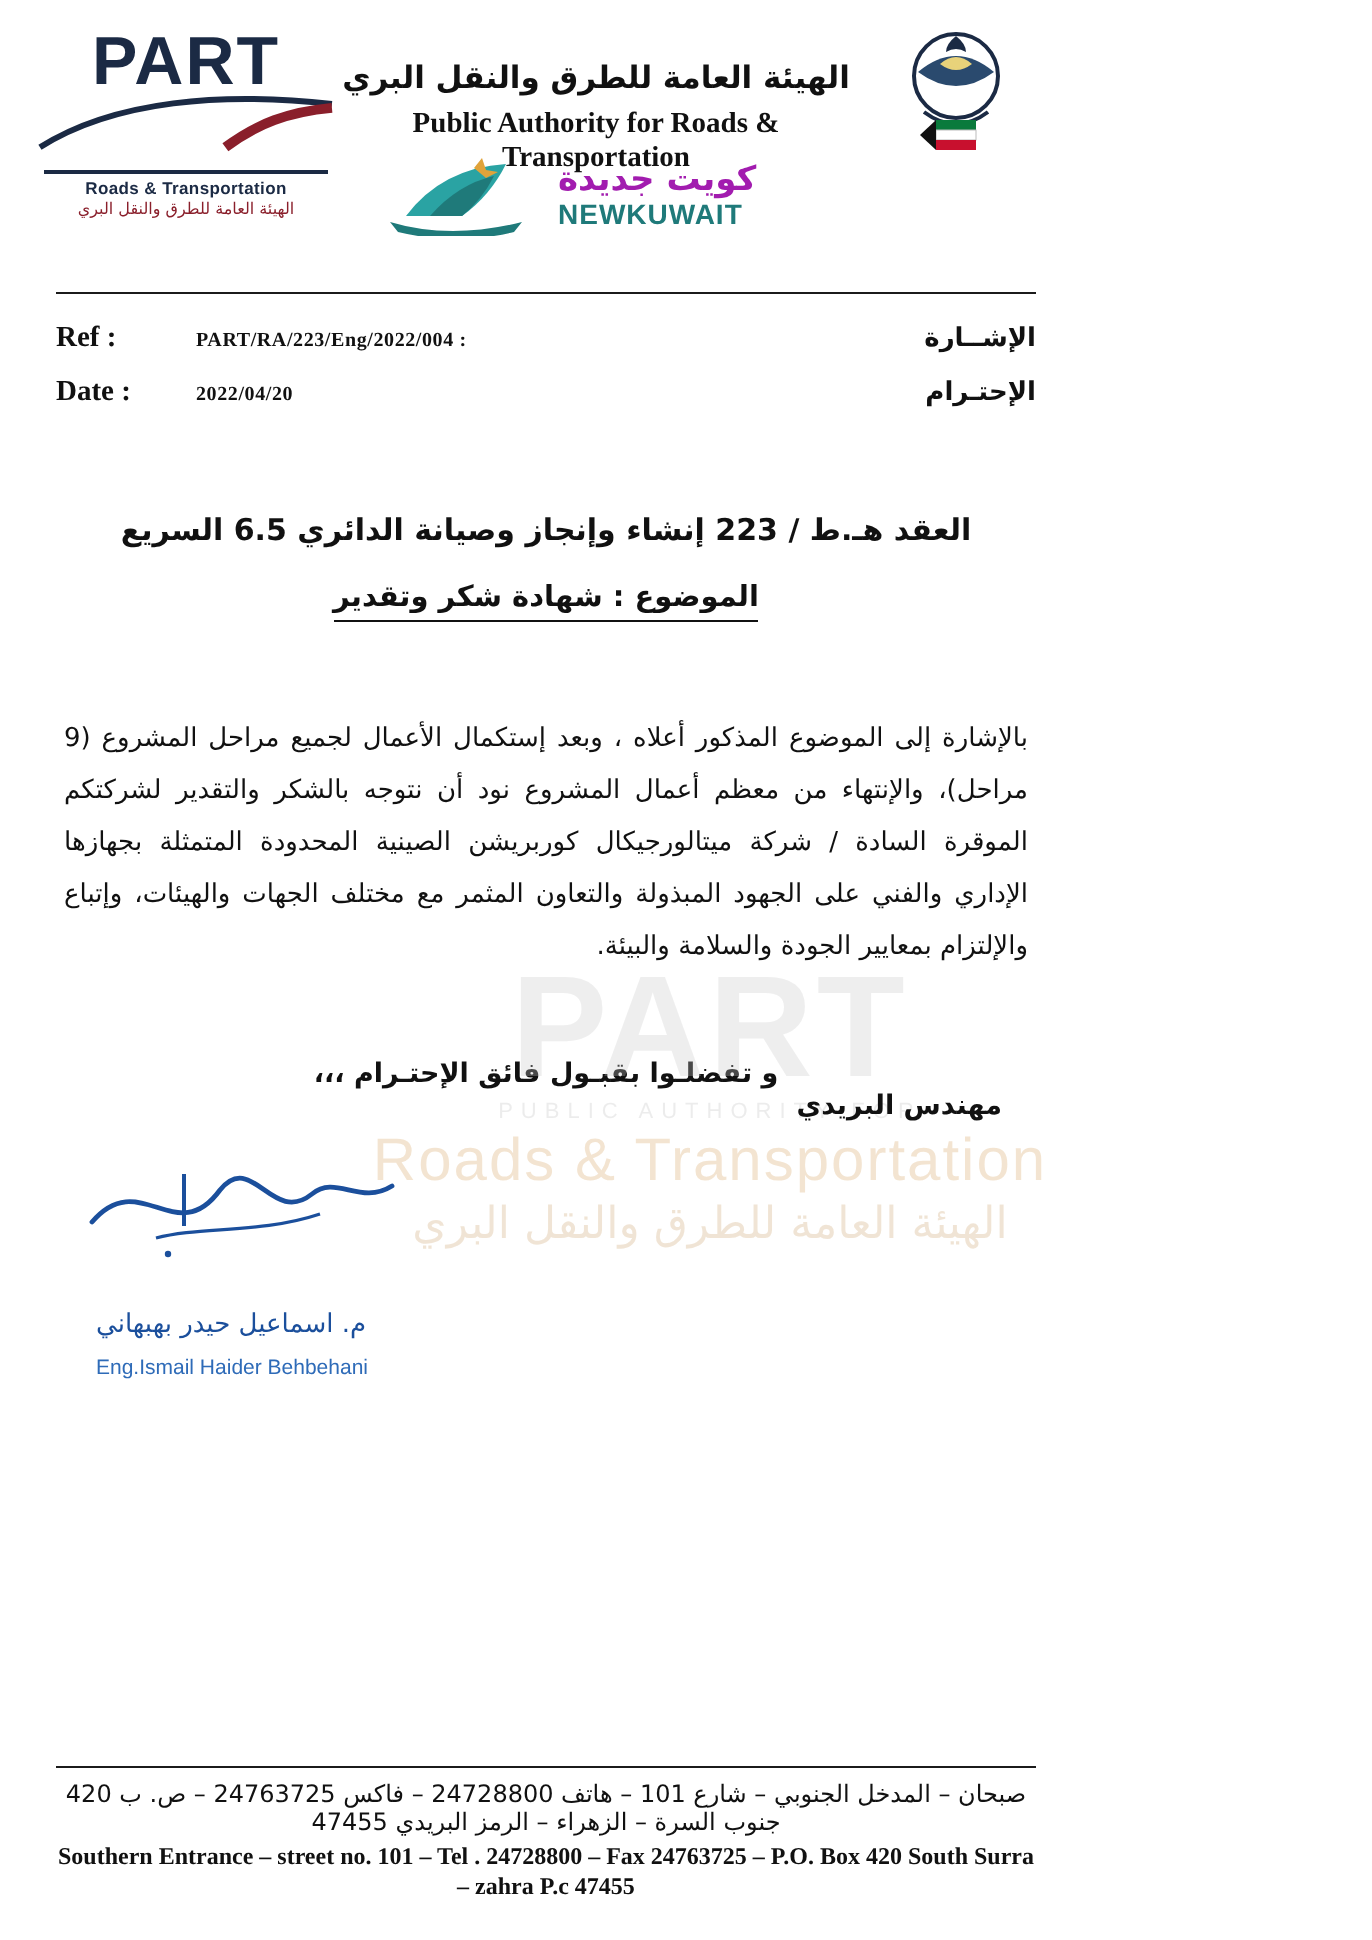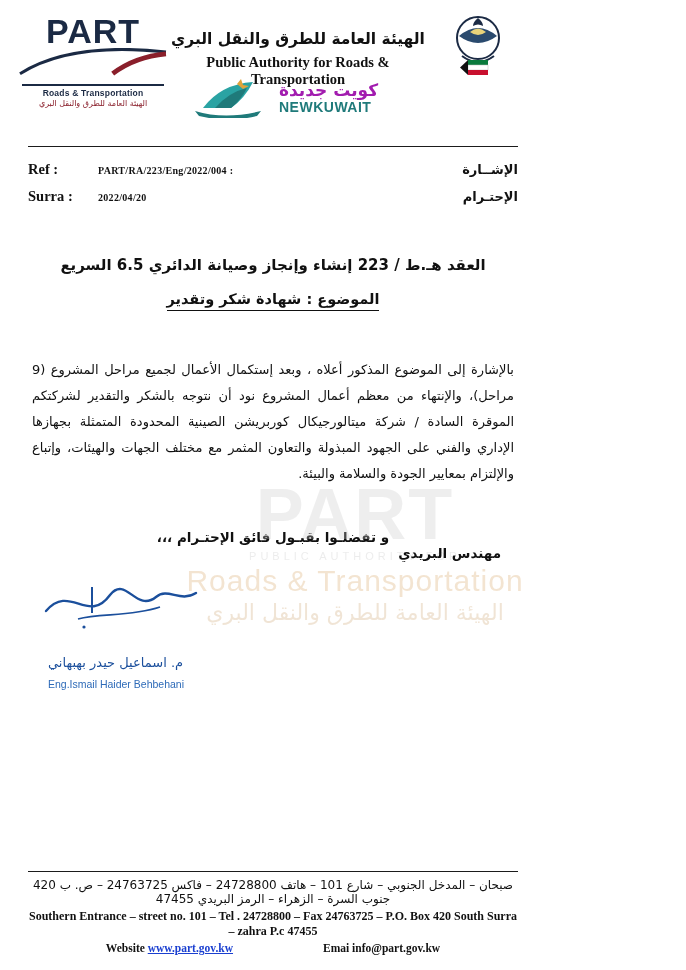--- a/index.html
+++ b/index.html
@@ -384,21 +384,21 @@
 
   <div class="hdr-rule"></div>
 
   <div class="refblock">
     <div class="refline">
       <span class="ref-label">Ref :</span>
       <span class="ref-value">PART/RA/223/Eng/2022/004 :</span>
       <span class="ref-ar">الإشــارة</span>
     </div>
     <div class="refline">
-      <span class="ref-label">Surra :</span>
+      <span class="ref-label">Date :</span>
       <span class="ref-value">2022/04/20</span>
       <span class="ref-ar">الإحتـرام</span>
     </div>
   </div>
 
   <div class="subject-wrap">
     <div class="subject-title">العقد هـ.ط / 223 إنشاء وإنجاز وصيانة الدائري 6.5 السريع</div>
     <div class="subject-line2">الموضوع : شهادة شكر وتقدير</div>
   </div>
 
@@ -421,25 +421,15 @@
       <circle cx="44" cy="54" r="1.6" fill="#1b4f9c"></circle>
     </svg>
     <div class="name-ar">م. اسماعيل حيدر بهبهاني</div>
     <div class="name-en">Eng.Ismail Haider Behbehani</div>
   </div>
 
   <div class="footer">
     <div class="footer-rule"></div>
     <div class="f-ar">صبحان – المدخل الجنوبي – شارع 101 – هاتف 24728800 – فاكس 24763725 – ص. ب 420 جنوب السرة – الزهراء – الرمز البريدي 47455</div>
     <div class="f-en">Southern Entrance – street no. 101 – Tel . 24728800 – Fax 24763725 – P.O. Box 420 South Surra – zahra P.c 47455</div>
-    <div class="f-last">
-      <span class="f-web">
-        <span>Website</span>
-        <span class="f-link">www.part.gov.kw</span>
-      </span>
-      <span>
-        <span>Emai</span>
-        <span>info@part.gov.kw</span>
-      </span>
-    </div>
   </div>
 
 </div>
 
 </body></html>

